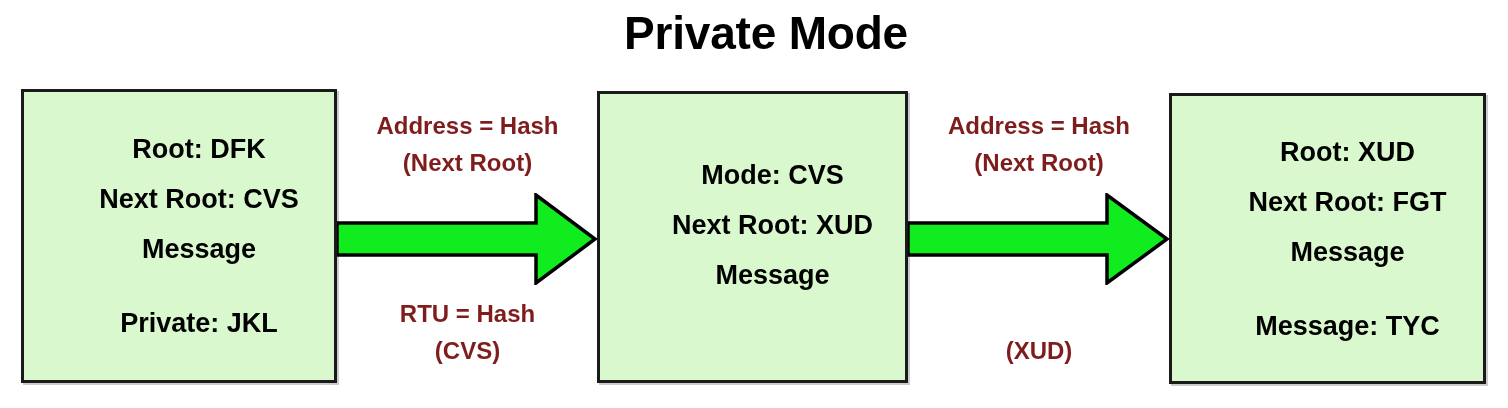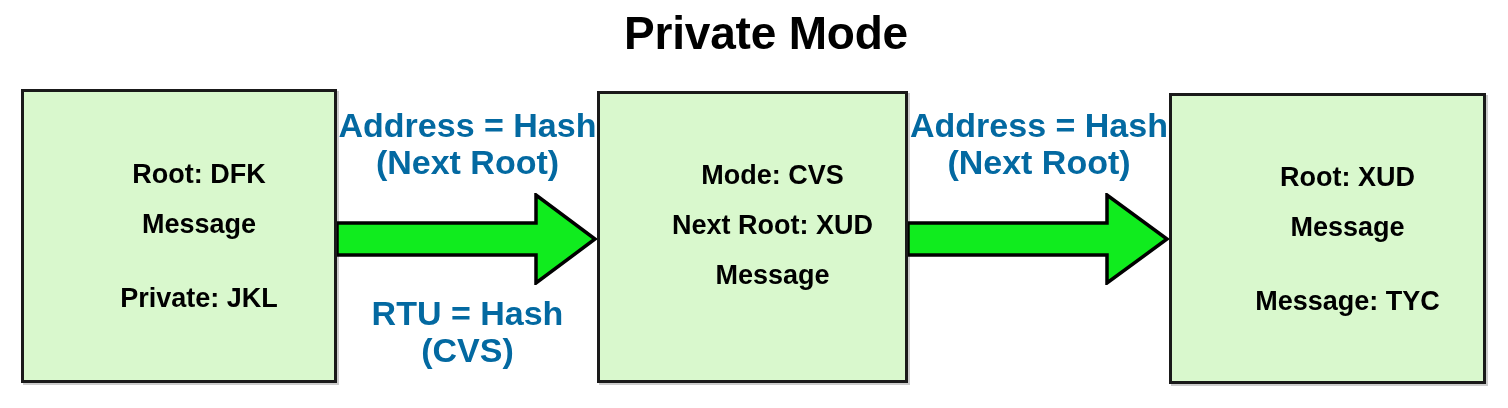--- a/index.html
+++ b/index.html
@@ -79,23 +79,23 @@
     height: 290px;
   }
   #transition-1 { left: 337px; width: 261px; }
   #transition-2 { left: 908px; width: 262px; }
 
   .edge-label {
     position: absolute;
     left: 0;
     width: 100%;
     text-align: center;
-    font-size: 34px;
+    font-size: 24px;
     font-weight: bold;
-    color: #0369a1;
+    color: #7f1d1d;
     line-height: 37px;
     white-space: nowrap;
   }
   .edge-label.top    { top: 12px; }
   .edge-label.bottom { top: 198px; }
 
   .arrow-wrap {
     position: absolute;
     left: 0;
     top: 98px;
@@ -111,20 +111,21 @@
 </head>
 <body>
 
 <div id="diagram-root">
 
   <div class="diagram-title">Private Mode</div>
 
   <div class="state-box" id="state-box-1">
     <div class="box-lines">
       <div class="box-line">Root: DFK</div>
+      <div class="box-line">Next Root: CVS</div>
       <div class="box-line">Message</div>
       <div class="box-line spacer"></div>
       <div class="box-line">Private: JKL</div>
     </div>
   </div>
 
   <div class="transition" id="transition-1">
     <div class="edge-label top" style="top:12px">Address = Hash</div>
     <div class="edge-label top" style="top:49px">(Next Root)</div>
 
@@ -150,24 +151,26 @@
   <div class="transition" id="transition-2">
     <div class="edge-label top" style="top:12px">Address = Hash</div>
     <div class="edge-label top" style="top:49px">(Next Root)</div>
 
     <div class="arrow-wrap">
       <svg viewBox="0 0 262 92" preserveAspectRatio="none">
         <polygon points="0,30 199,30 199,2 259,46 199,90 199,62 0,62" fill="#10ec1e" stroke="#000000" stroke-width="3.5" stroke-linejoin="miter"></polygon>
       </svg>
     </div>
 
+    <div class="edge-label bottom" style="top:237px">(XUD)</div>
   </div>
 
   <div class="state-box" id="state-box-3">
     <div class="box-lines">
       <div class="box-line">Root: XUD</div>
+      <div class="box-line">Next Root: FGT</div>
       <div class="box-line">Message</div>
       <div class="box-line spacer"></div>
       <div class="box-line">Message: TYC</div>
     </div>
   </div>
 
 </div>
 
 </body></html>

